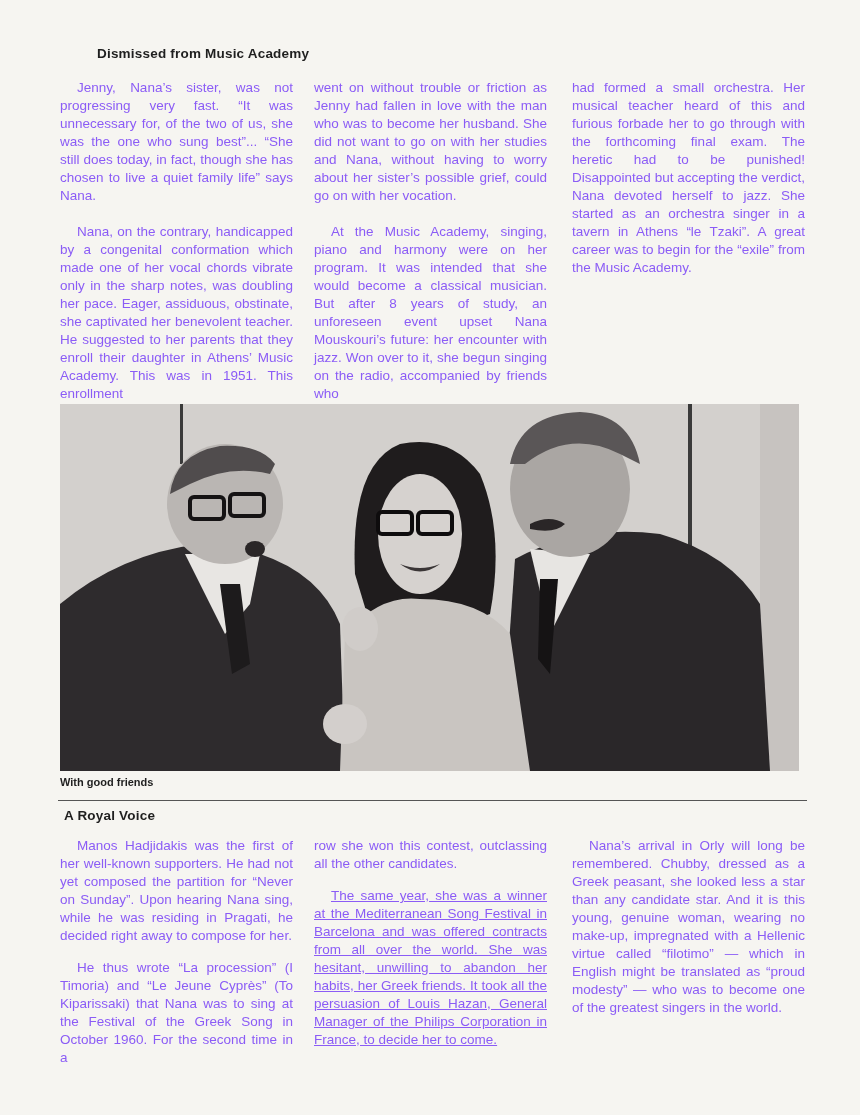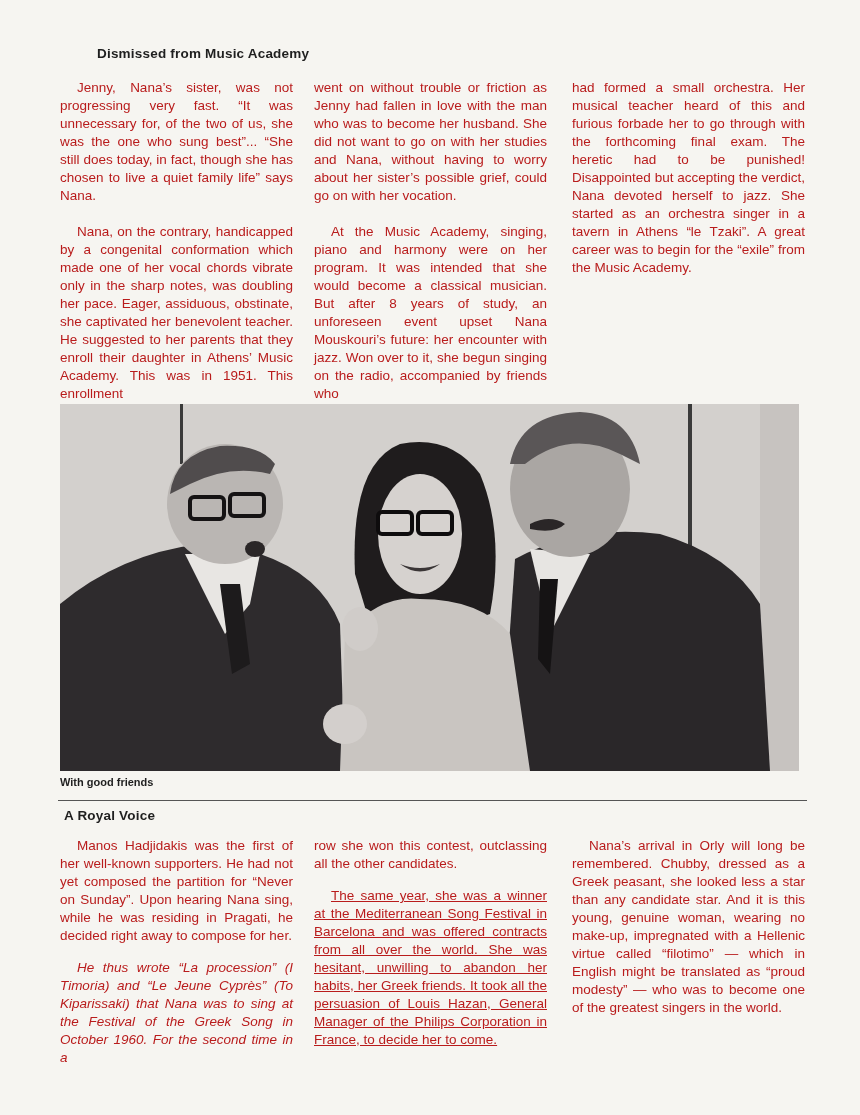--- a/index.html
+++ b/index.html
@@ -16,21 +16,21 @@
     font-size: 13.5px;
     letter-spacing: 0.2px;
     color: #1f1f1f;
   }
   .col {
     position: absolute;
     width: 233px;
     font-size: 13.5px;
     line-height: 18px;
     text-align: justify;
-    color: #b91c1c;
+    color: #8b5cf6;
   }
   .col p { margin: 0; text-indent: 17px; }
   .col p.noindent { text-indent: 0; }
   .col p + p { margin-top: 18px; }
   .photo {
     position: absolute;
     left: 60px; top: 404px;
     width: 739px; height: 367px;
     overflow: hidden;
     background: linear-gradient(90deg, #cfccc9 0%, #d8d5d2 30%, #cfcbc8 60%, #c3bfbd 100%);
@@ -111,21 +111,21 @@
 </div>
 
 <div class="caption">With good friends</div>
 <div class="rule"></div>
 
 <div>
   <div class="heading" style="left:64px; top:808px;">A Royal Voice</div>
 
   <div class="col" style="left:60px; top:837px;">
     <p>Manos Hadjidakis was the first of her well-known supporters. He had not yet composed the partition for “Never on Sunday”. Upon hearing Nana sing, while he was residing in Pragati, he decided right away to compose for her.</p>
-    <p style="margin-top:14px;font-style:italic;">He thus wrote “La procession” (I Timoria) and “Le Jeune Cyprès” (To Kiparissaki) that Nana was to sing at the Festival of the Greek Song in October 1960. For the second time in a</p>
+    <p style="margin-top:14px;">He thus wrote “La procession” (I Timoria) and “Le Jeune Cyprès” (To Kiparissaki) that Nana was to sing at the Festival of the Greek Song in October 1960. For the second time in a</p>
   </div>
 
   <div class="col" style="left:314px; top:837px;">
     <p class="noindent">row she won this contest, outclassing all the other candidates.</p>
     <p style="margin-top:14px;text-decoration:underline;">The same year, she was a winner at the Mediterranean Song Festival in Barcelona and was offered contracts from all over the world. She was hesitant, unwilling to abandon her habits, her Greek friends. It took all the persuasion of Louis Hazan, General Manager of the Philips Corporation in France, to decide her to come.</p>
   </div>
 
   <div class="col" style="left:572px; top:837px;">
     <p>Nana’s arrival in Orly will long be remembered. Chubby, dressed as a Greek peasant, she looked less a star than any candidate star. And it is this young, genuine woman, wearing no make-up, impregnated with a Hellenic virtue called “filotimo” — which in English might be translated as “proud modesty” — who was to become one of the greatest singers in the world.</p>
   </div>

